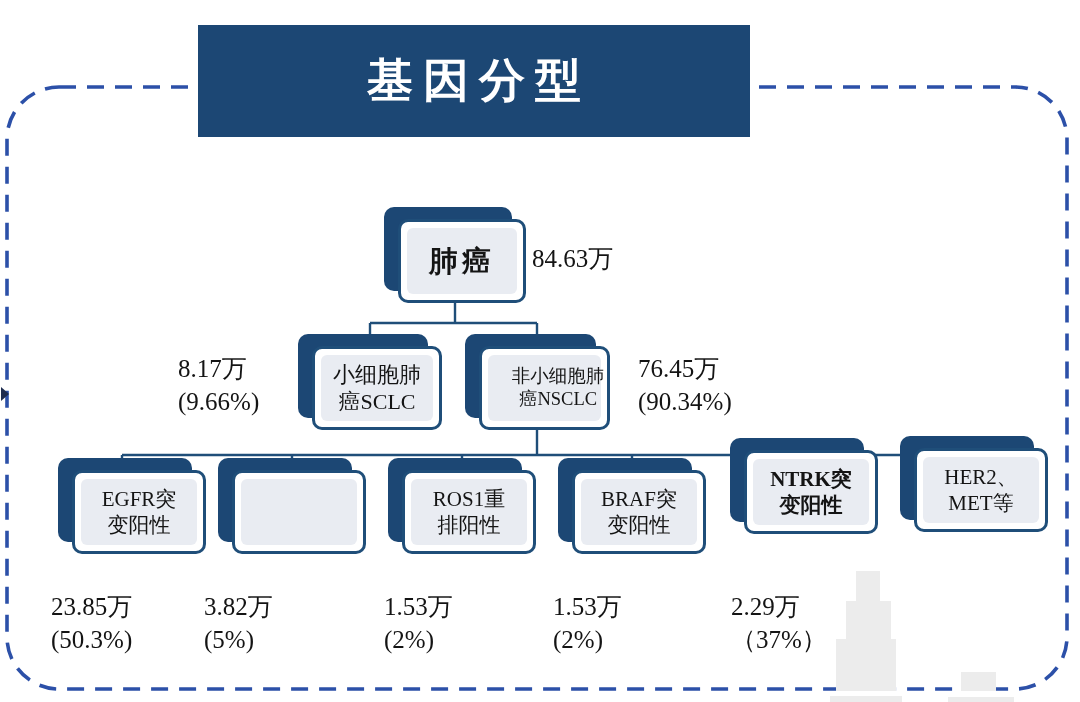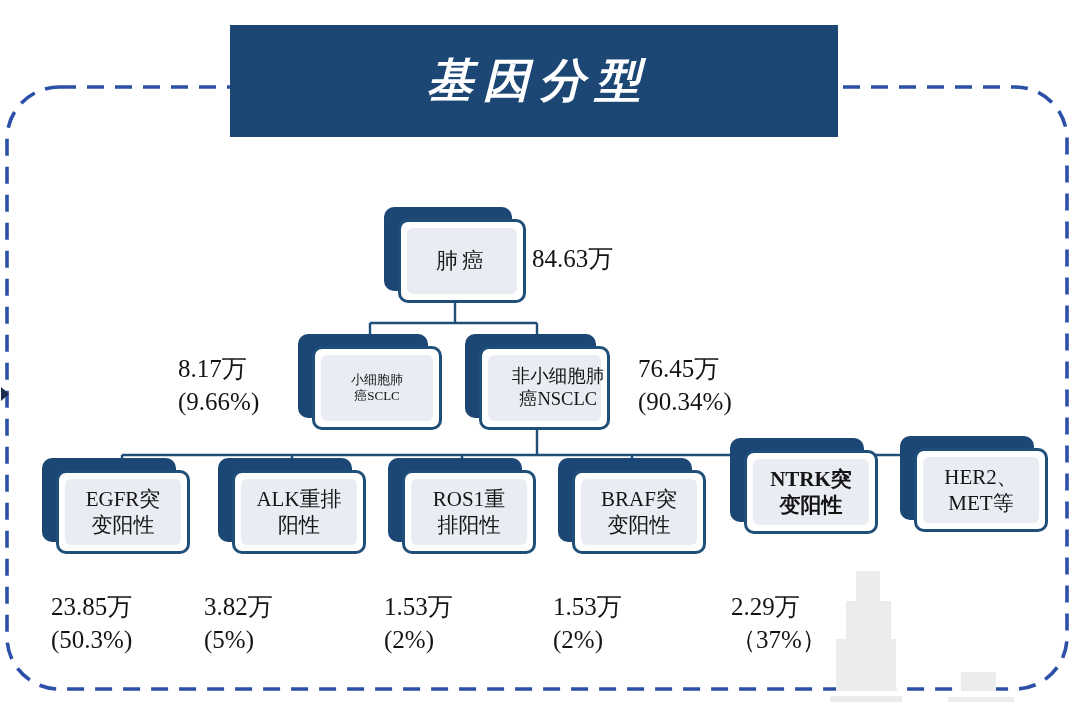--- a/index.html
+++ b/index.html
@@ -13,22 +13,22 @@
     --watermark:#ececec;
   }
   *{margin:0;padding:0;box-sizing:border-box;}
   html,body{background:#ffffff;}
   body{font-family:"Liberation Serif","DejaVu Serif",serif;color:var(--text);}
   .canvas{
     position:relative;width:1080px;height:702px;background:#ffffff;overflow:hidden;
   }
   .dashed-svg,.connector-svg{position:absolute;left:0;top:0;width:1080px;height:702px;pointer-events:none;}
   .title-bar{
-    position:absolute;left:230px;top:25px;width:608px;height:112px;
-    background:var(--navy);display:flex;align-items:center;justify-content:center;z-index:5;font-style:italic;
+    position:absolute;left:198px;top:25px;width:552px;height:112px;
+    background:var(--navy);display:flex;align-items:center;justify-content:center;z-index:5;
   }
   .title-bar .title-text{
     color:#ffffff;font-size:46px;font-weight:bold;letter-spacing:10px;padding-left:10px;
     white-space:nowrap;
   }
   .node{position:absolute;z-index:4;}
   .node .shadow{
     position:absolute;left:-14px;top:-12px;width:100%;height:100%;
     background:var(--navy);border-radius:10px;
   }
@@ -37,22 +37,22 @@
     background:var(--node-fill);border:3px solid var(--box-border);border-radius:10px;
     display:flex;align-items:center;justify-content:center;
   }
   .node .inner{
     position:absolute;left:6px;top:6px;right:6px;bottom:6px;border-radius:6px;
     background:var(--node-inner);display:flex;align-items:center;justify-content:center;
   }
   .node .label{
     white-space:pre-line;text-align:center;line-height:1.25;color:var(--text);
   }
-  .node-root .label{font-size:22px;font-weight:400;letter-spacing:4px;}
-  .node-l2 .label{font-size:13px;}
+  .node-root .label{font-size:29px;font-weight:700;letter-spacing:4px;}
+  .node-l2 .label{font-size:22px;}
   .node-nsclc .label{font-size:18.5px;margin-left:27px;}
   .node-leaf .label{font-size:21px;}
   .stat{
     position:absolute;z-index:3;white-space:pre-line;text-align:left;
     font-size:25px;line-height:1.32;color:var(--text);
   }
   .root-value{position:absolute;left:532px;top:242px;font-size:25px;z-index:3;}
   .wm{position:absolute;background:var(--watermark);z-index:1;}
   .left-artifact{
     position:absolute;left:1px;top:387px;width:0;height:0;z-index:6;
@@ -122,34 +122,32 @@
       <div class="inner"></div>
       <span class="label" style="position:relative">非小细胞肺
 癌NSCLC</span>
     </div>
   </div>
   <div class="stat" style="left:178px;top:352px;width:130px;">8.17万
 (9.66%)</div>
   <div class="stat" style="left:638px;top:352px;width:155px;">76.45万
 (90.34%)</div>
 
-  <div class="node node-leaf" style="left:56px;top:470px;width:134px;height:84px;font-family:Liberation Serif, serif;">
+  <div class="node node-leaf" style="left:72px;top:470px;width:134px;height:84px;font-family:Liberation Serif, serif;">
     <div class="shadow"></div>
     <div class="box">
       <div class="inner"></div>
       <span class="label" style="position:relative">EGFR突
 变阳性</span>
     </div>
   </div>
   <div class="node node-leaf" style="left:232px;top:470px;width:134px;height:84px;">
     <div class="shadow"></div>
     <div class="box">
       <div class="inner"></div>
-      <span class="label" style="position:relative">ALK重排
-阳性</span>
     </div>
   </div>
   <div class="node node-leaf" style="left:402px;top:470px;width:134px;height:84px;">
     <div class="shadow"></div>
     <div class="box">
       <div class="inner"></div>
       <span class="label" style="position:relative">ROS1重
 排阳性</span>
     </div>
   </div>

